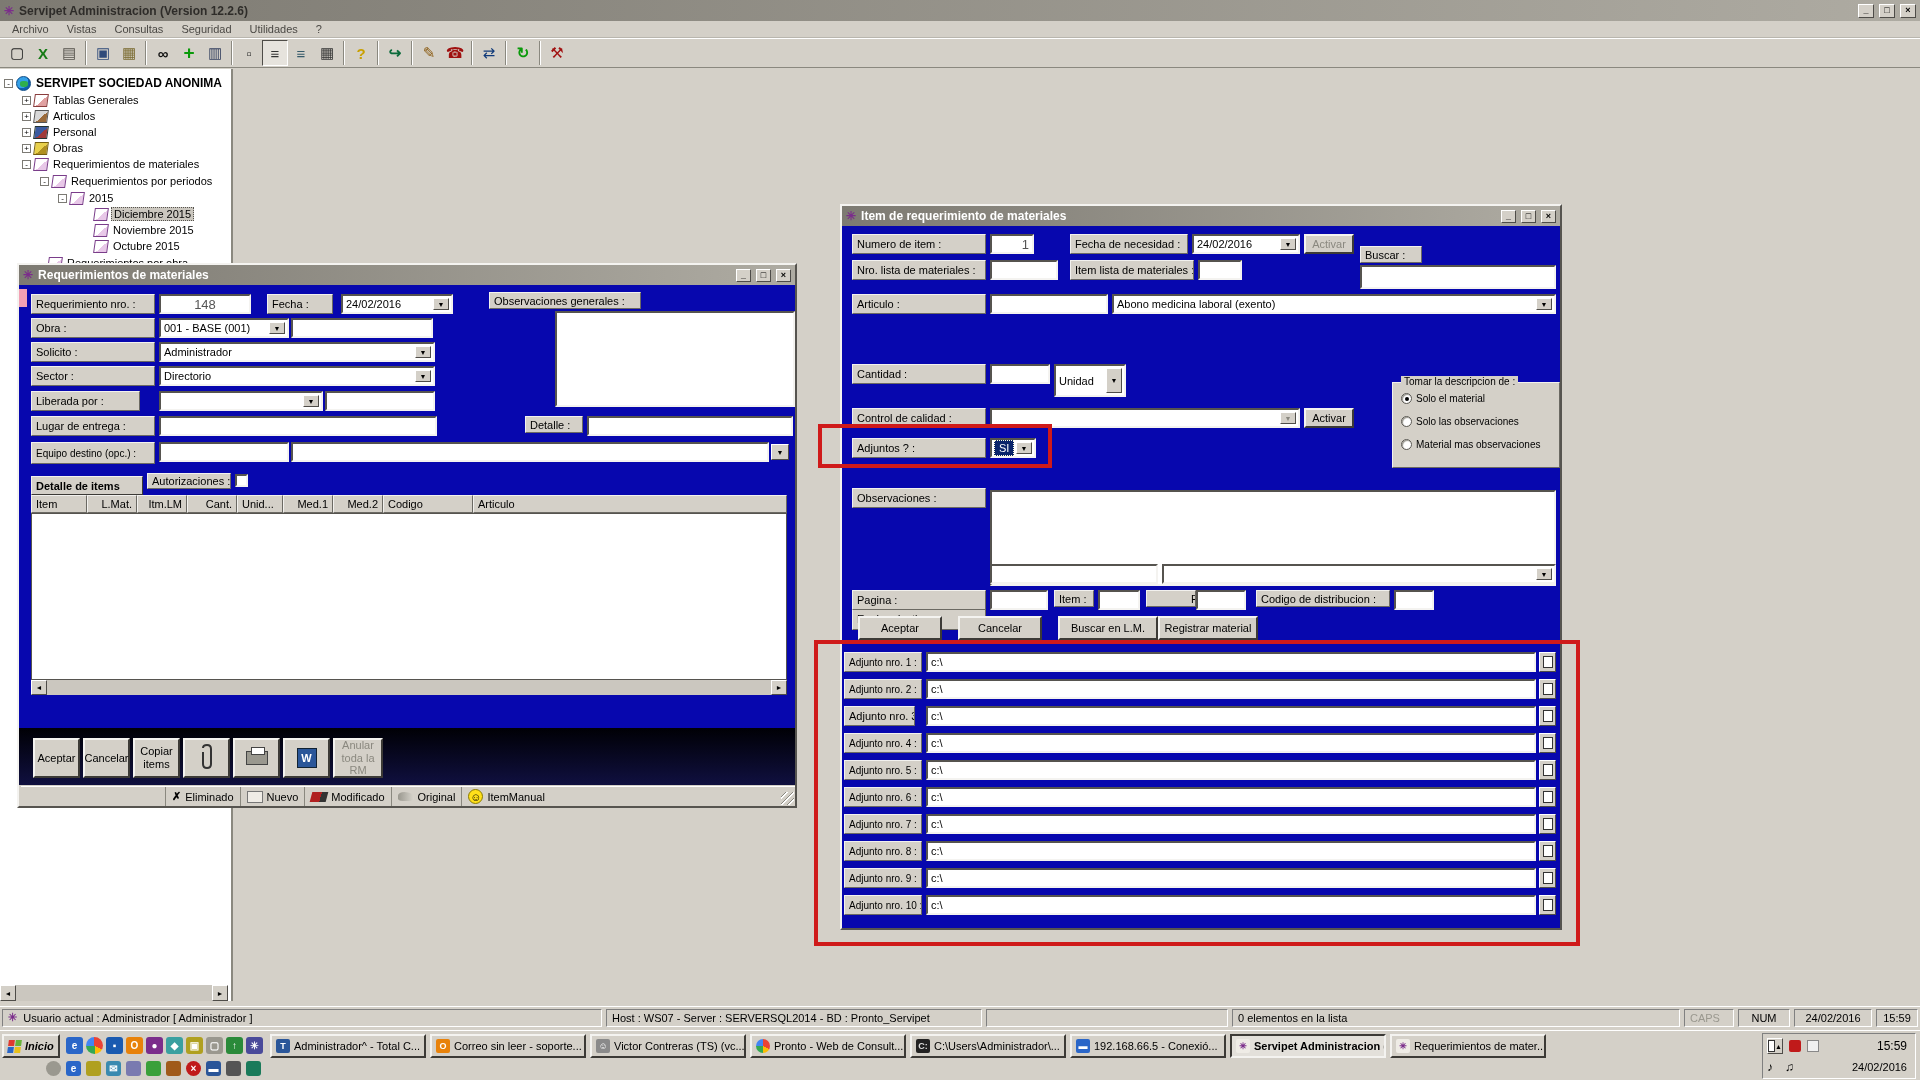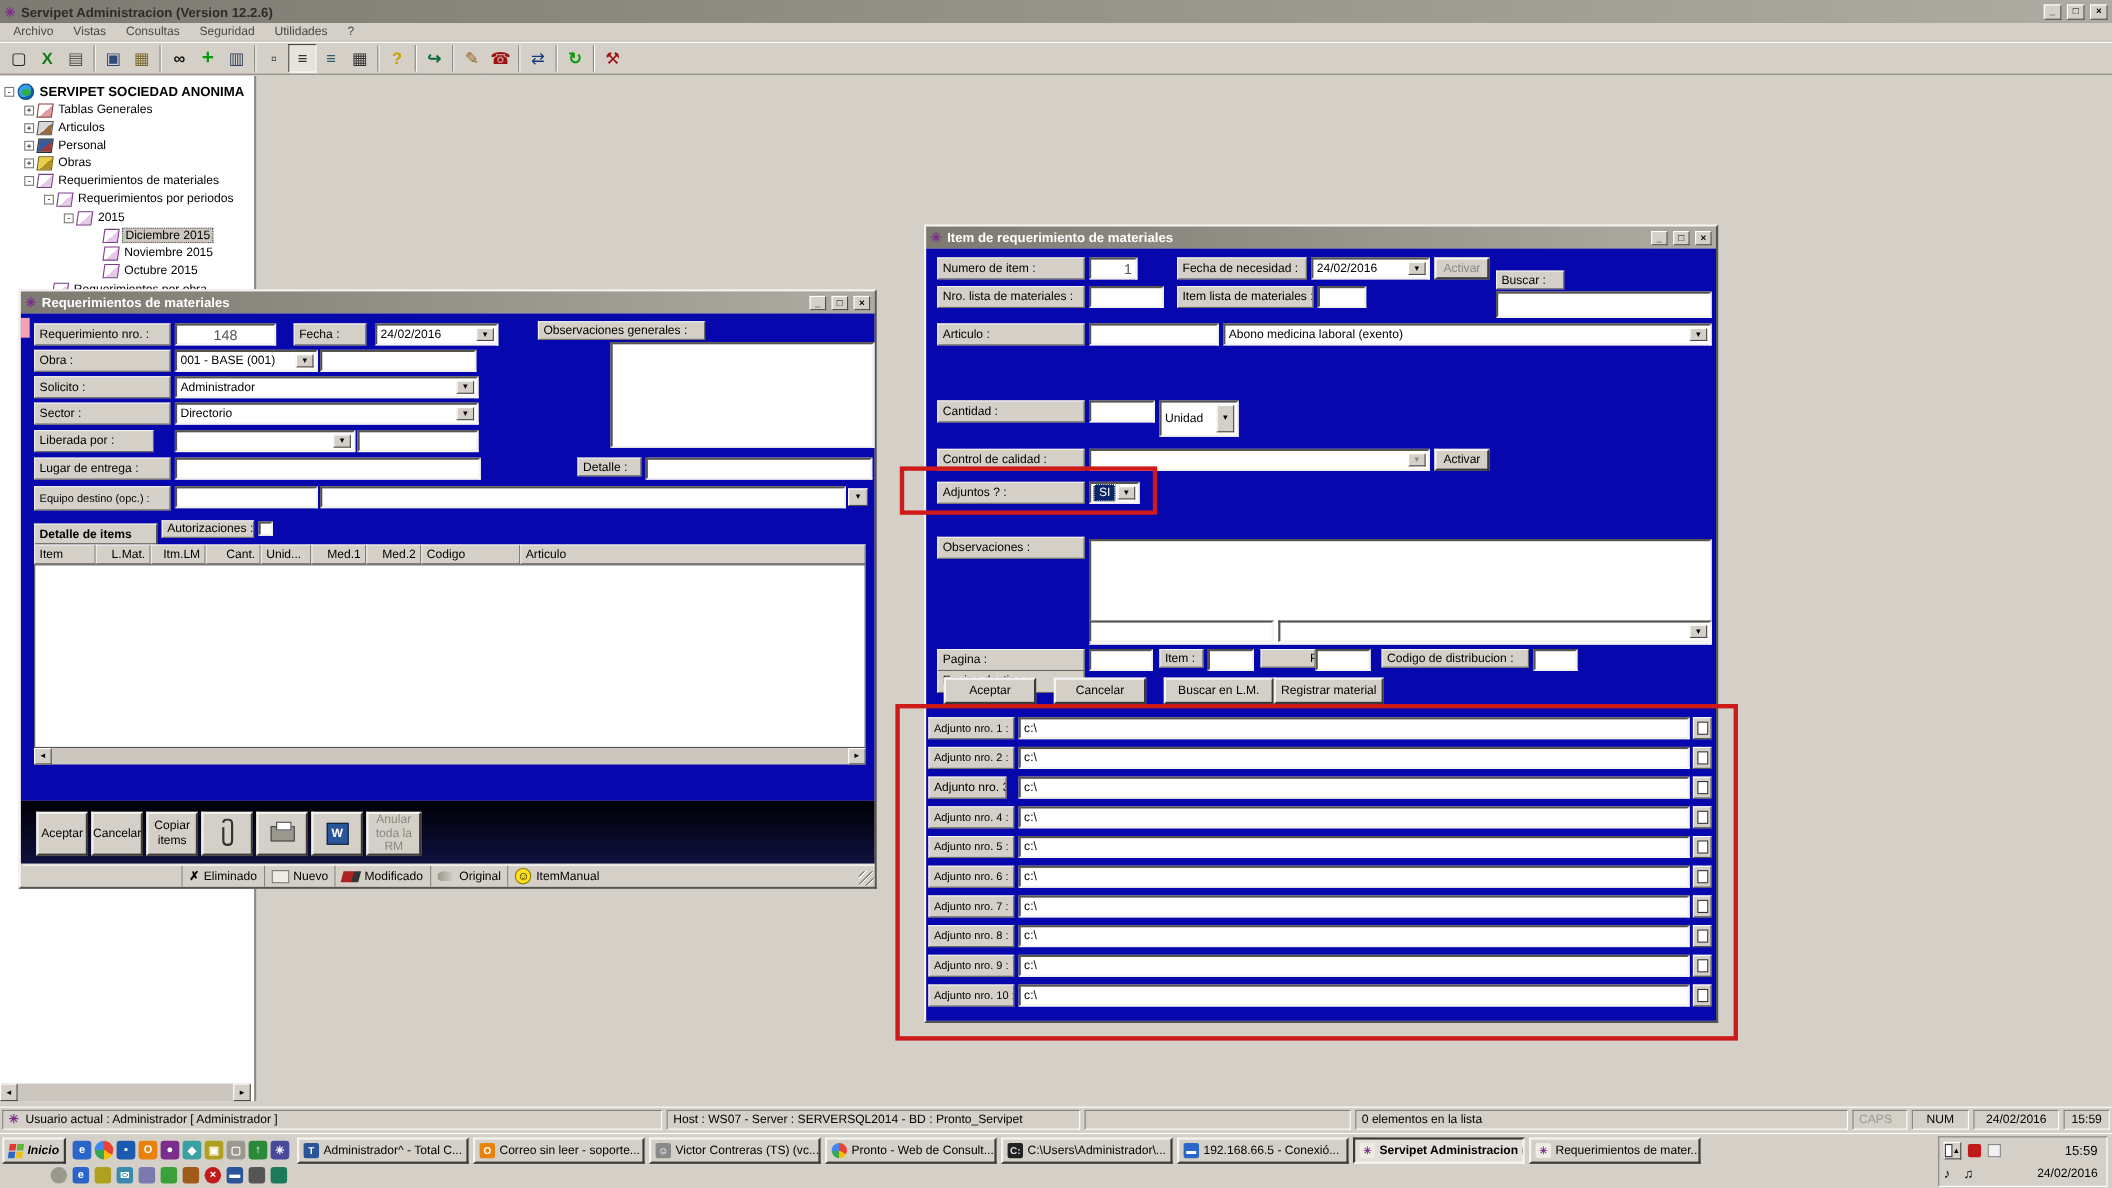--- a/index.html
+++ b/index.html
@@ -349,20 +349,35 @@
           <span class="da">▼</span>
       </div>
 
       <div class="abs lbl" style="left:10px;top:182px;width:134px;height:20px;">Control de calidad :</div>
       <div class="abs inp" style="left:148px;top:182px;width:310px;height:20px;">
         <span></span>
           <span class="da dis">▼</span>
       </div>
       <div class="abs btn" style="left:462px;top:182px;width:50px;height:20px;">Activar</div>
 
+      <div class="gb" style="left:550px;top:156px;width:168px;height:86px;">
+        <span class="gb-title">Tomar la descripcion de :</span>
+        <div class="gb-opt" style="position:absolute;left:8px;top:10px;">
+            <span class="radio on"></span>
+            <span>Solo el material</span>
+          </div>
+        <div class="gb-opt" style="position:absolute;left:8px;top:33px;">
+            <span class="radio"></span>
+            <span>Solo las observaciones</span>
+          </div>
+        <div class="gb-opt" style="position:absolute;left:8px;top:56px;">
+            <span class="radio"></span>
+            <span>Material mas observaciones</span>
+          </div>
+      </div>
 
       <div class="abs lbl" style="left:10px;top:212px;width:134px;height:20px;">Adjuntos ? :</div>
       <div class="abs inp" style="left:148px;top:212px;width:46px;height:20px;padding:0;">
         <span style="background:#0a246a;color:#fff;padding:1px 4px;margin-left:2px;border:1px dotted #ffd;">SI</span>
         <span class="da">▼</span>
       </div>
 
       <div class="abs lbl" style="left:10px;top:262px;width:134px;height:20px;">Observaciones :</div>
       <div class="abs inp" style="left:148px;top:264px;width:566px;height:96px;align-items:flex-start;"></div>
 

